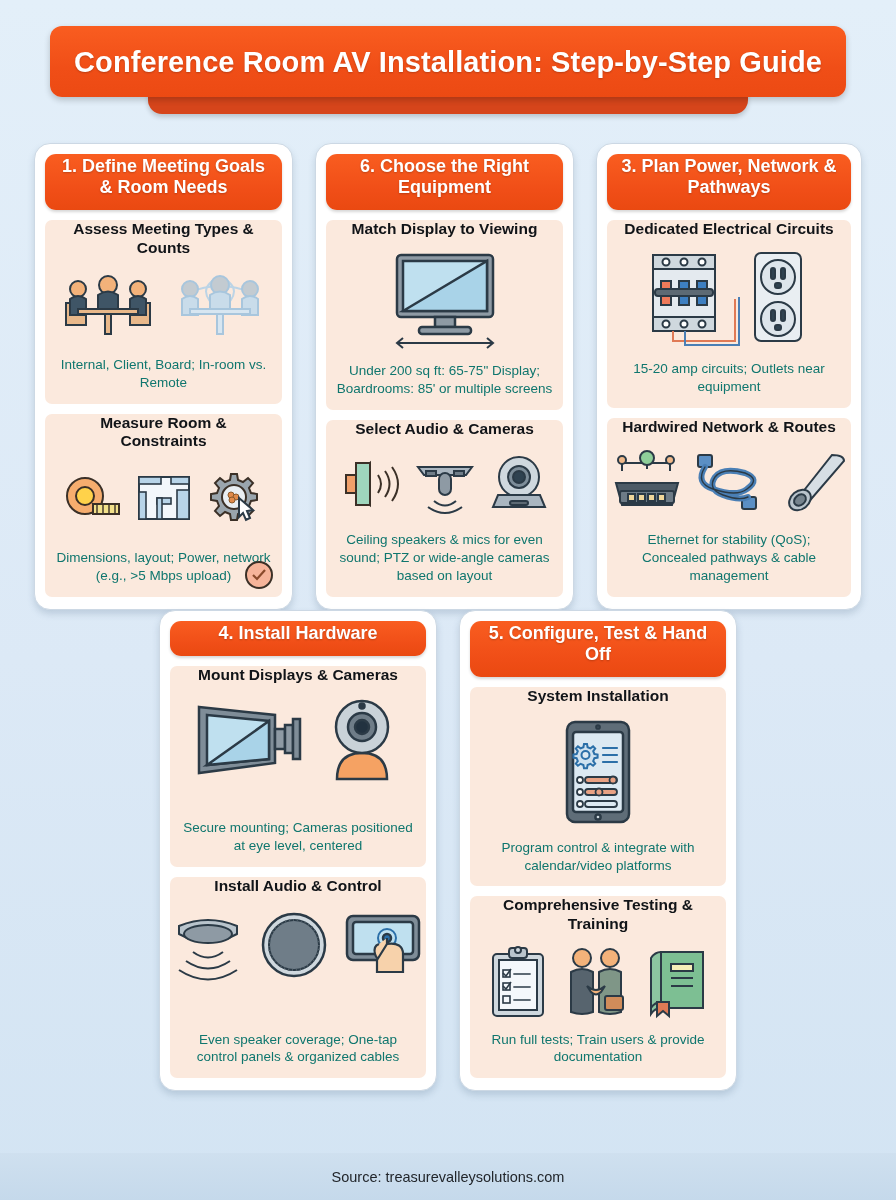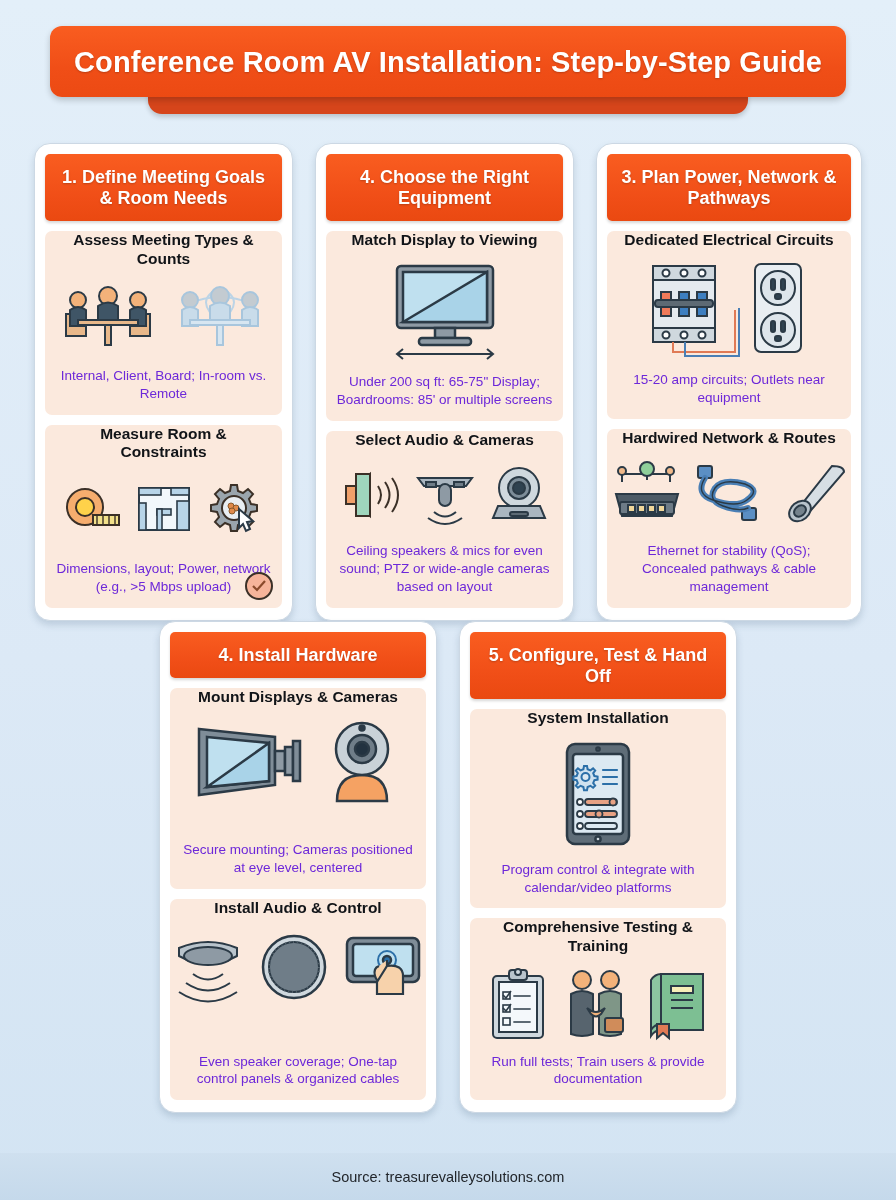--- a/index.html
+++ b/index.html
@@ -57,27 +57,27 @@
     box-shadow: 0 4px 7px rgba(60,90,120,.20);
     display: flex;
     flex-direction: column;
     gap: 10px;
   }
   .row-top .card { width: 266px; }
   .row-bottom .card { width: 278px; }
 
   .card-header {
     background: linear-gradient(180deg, #f95d20 0%, #f04e17 65%, #ea4911 100%);
-    border-radius: 5px;
+    border-radius: 11px;
     color: #fff;
     text-align: center;
     font-weight: bold;
     font-size: 18px;
     line-height: 1.18;
-    padding: 13px 8px 12px;
+    padding: 2px 8px 12px;
     text-shadow: 0 1px 2px rgba(0,0,0,.22);
     box-shadow: 0 2px 3px rgba(0,0,0,.16);
   }
 
   .block {
     position: relative;
     background: #fbe9dd;
     border-radius: 7px;
     padding: 0 10px 12px;
     text-align: center;
@@ -87,21 +87,21 @@
   }
   .block-title {
     font-size: 15.5px;
     font-weight: bold;
     color: #111418;
     line-height: 1.2;
     margin-bottom: 6px;
   }
   .block-caption {
     font-size: 13.5px;
-    color: #6d28d9;
+    color: #0f766e;
     line-height: 1.32;
     margin-top: auto;
   }
   .icons {
     display: flex;
     align-items: center;
     justify-content: center;
     gap: 8px;
     margin: 6px 0 9px;
     min-height: 72px;
@@ -231,21 +231,21 @@
 (e.g., &gt;5 Mbps upload)</div>
         <div class="badge-check">
           <svg width="16" height="14" viewBox="0 0 16 14">
               <path d="M2 7 l4 4 8-9" stroke="#8a4a2b" stroke-width="2.2" fill="none"></path>
             </svg>
         </div>
       </div>
     </div>
 
     <div class="card">
-      <div class="card-header">4. Choose the Right Equipment</div>
+      <div class="card-header">6. Choose the Right Equipment</div>
 
       <div class="block">
         <div class="block-title">Match Display to Viewing</div>
         <div class="icons">
           <span>
             <svg width="140" height="98" viewBox="0 0 140 98">
               <g stroke="#2b3a46" stroke-width="2.5">
                 <rect x="22" y="4" width="96" height="62" rx="4" fill="#8e9aa4"></rect>
                 <rect x="28" y="10" width="84" height="50" fill="#bfe0ef"></rect>
                 <path d="M28 60 L112 10 v50z" fill="#a9d3e8"></path>

